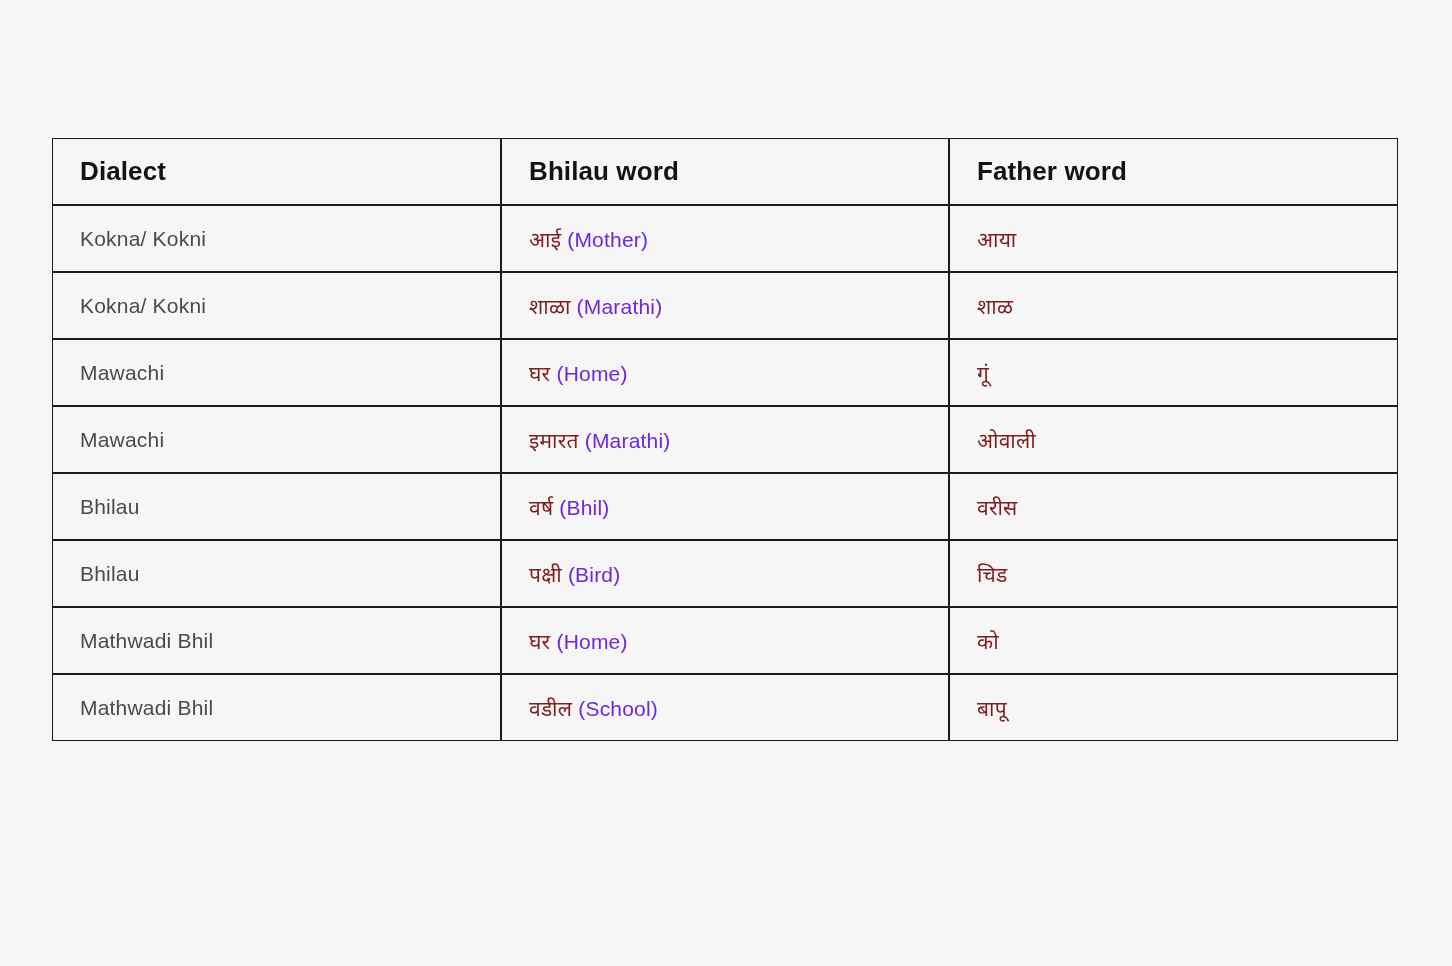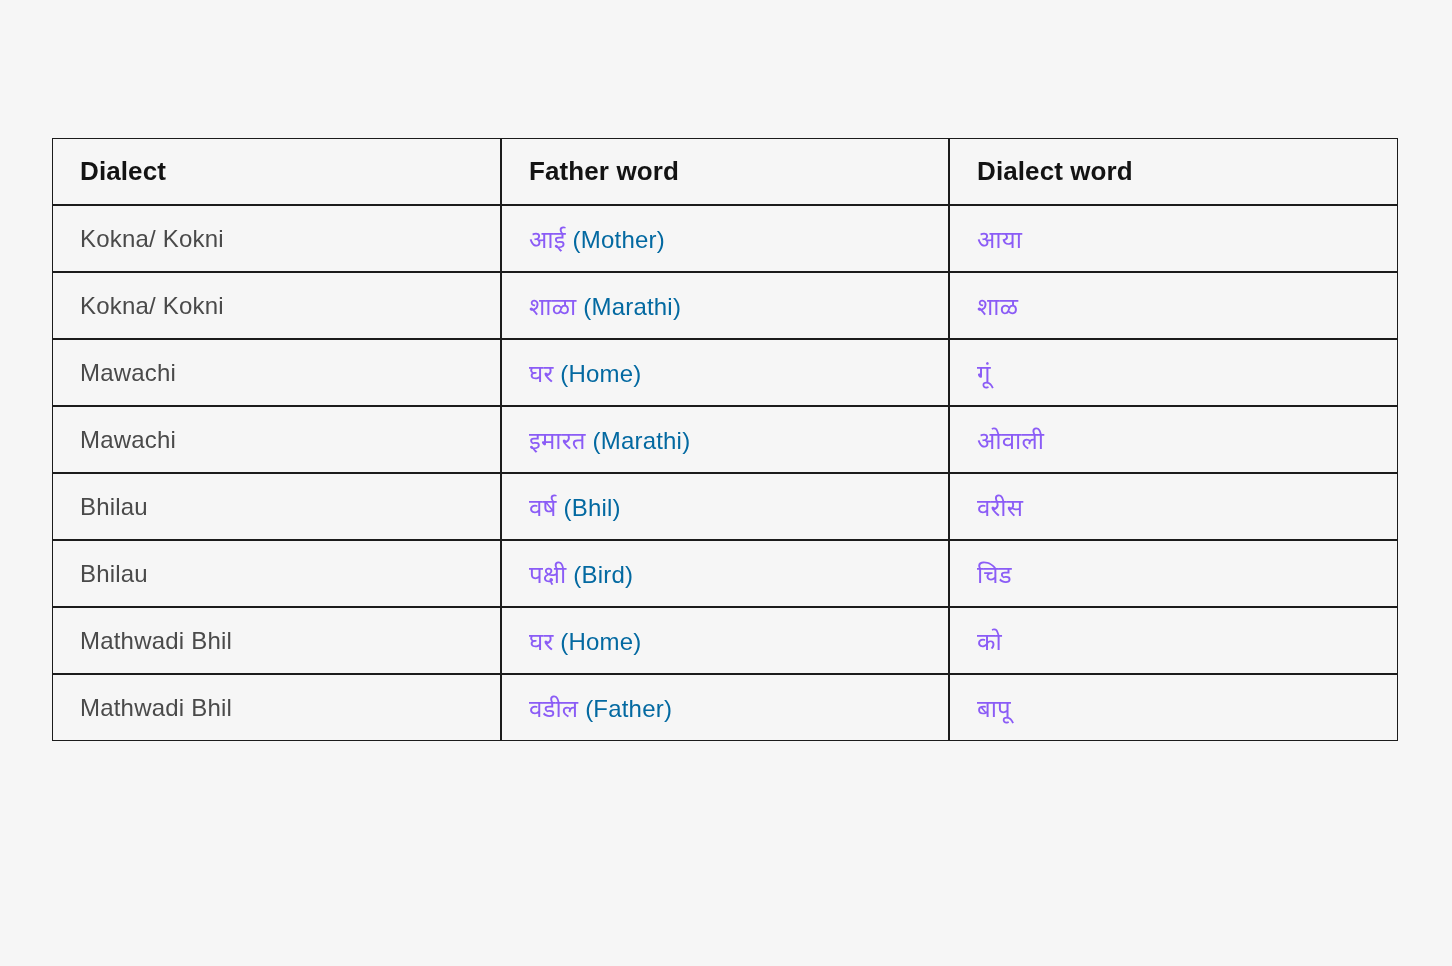--- a/index.html
+++ b/index.html
@@ -55,54 +55,54 @@
 
   thead th {
     font-weight: bold;
     font-size: 26px;
     color: #131313;
     letter-spacing: 0.1px;
     height: 82px;
   }
 
   tbody td {
-    font-size: 24px;
+    font-size: 21px;
     color: #4a4a4a;
     font-weight: 400;
     letter-spacing: 0.2px;
   }
 
   tbody td.word-cell {
     color: #2b2b2b;
   }
 
   .gloss {
-    color: #0369a1;
+    color: #6d28d9;
   }
 
   .deva {
-    color: #8b5cf6;
+    color: #7f1d1d;
   }
 </style>
 </head>
 <body>
 
 <div class="page">
   <div class="table-wrap">
     <table class="dialect-table">
       <colgroup>
         <col class="c1">
         <col class="c2">
         <col class="c3">
       </colgroup>
       <thead>
         <tr>
           <th>Dialect</th>
+          <th>Bhilau word</th>
           <th>Father word</th>
-          <th>Dialect word</th>
         </tr>
       </thead>
       <tbody>
         <tr>
           <td>Kokna/ Kokni</td>
           <td class="word-cell"><span class="deva">आई</span> <span class="gloss">(Mother)</span></td>
           <td class="word-cell"><span class="deva">आया</span></td>
         </tr>
         <tr>
           <td>Kokna/ Kokni</td>
@@ -129,19 +129,19 @@
           <td class="word-cell"><span class="deva">पक्षी</span> <span class="gloss">(Bird)</span></td>
           <td class="word-cell"><span class="deva">चिड</span></td>
         </tr>
         <tr>
           <td>Mathwadi Bhil</td>
           <td class="word-cell"><span class="deva">घर</span> <span class="gloss">(Home)</span></td>
           <td class="word-cell"><span class="deva">को</span></td>
         </tr>
         <tr>
           <td>Mathwadi Bhil</td>
-          <td class="word-cell"><span class="deva">वडील</span> <span class="gloss">(Father)</span></td>
+          <td class="word-cell"><span class="deva">वडील</span> <span class="gloss">(School)</span></td>
           <td class="word-cell"><span class="deva">बापू</span></td>
         </tr>
       </tbody>
     </table>
   </div>
 </div>
 
 </body></html>

